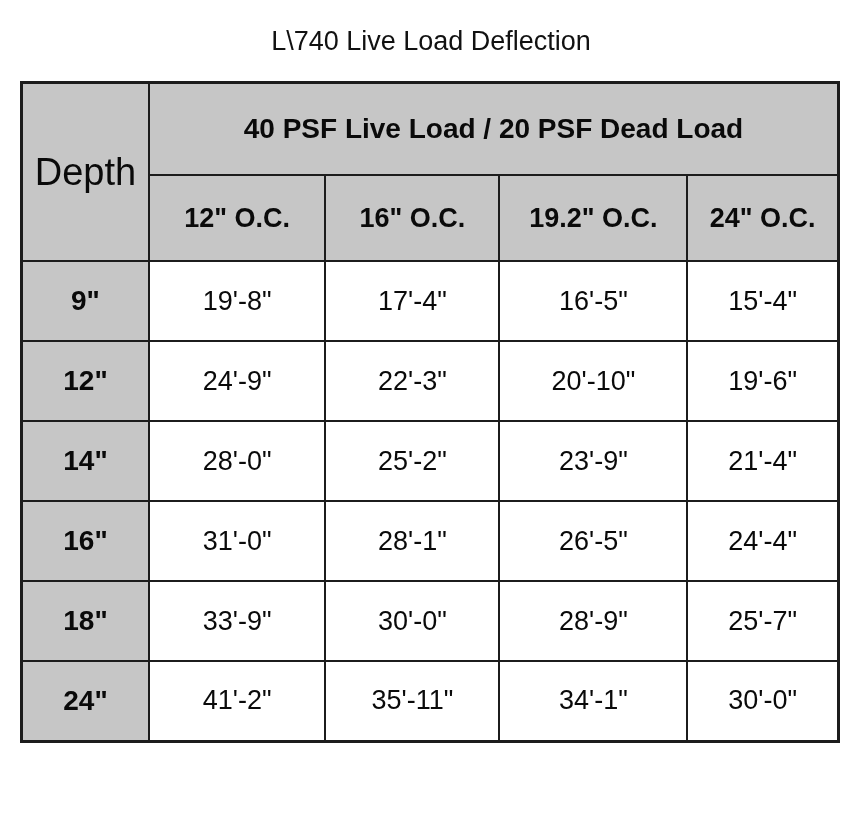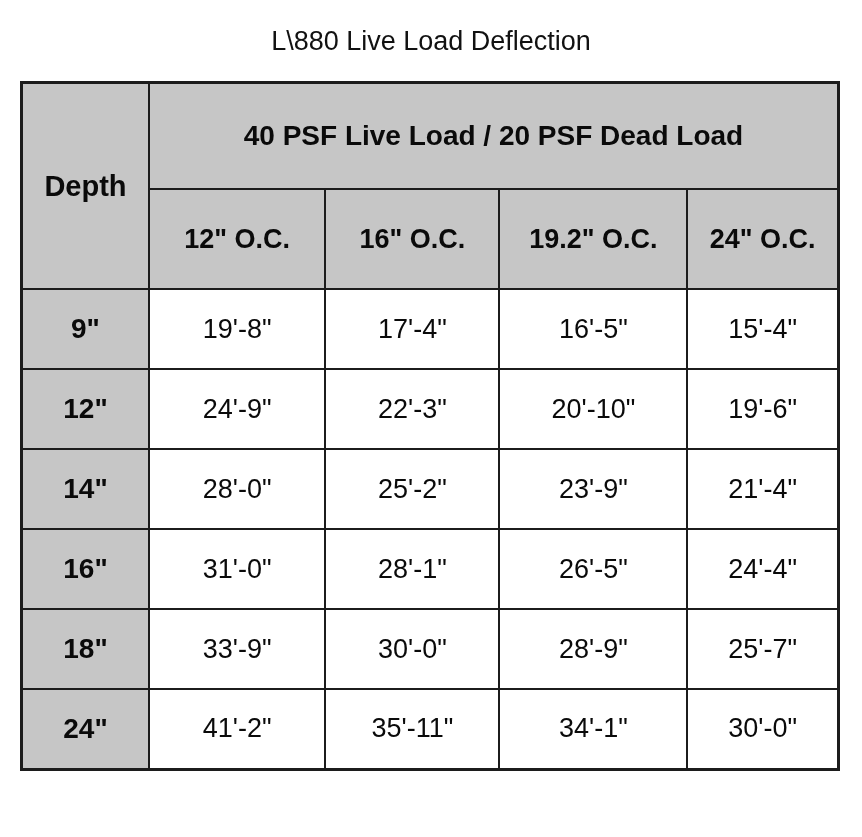--- a/index.html
+++ b/index.html
@@ -46,27 +46,27 @@
     table-layout: fixed;
     width: 820px;
     margin: 24px 0 0 20px;
     border: 3px solid #1c1c1c;
   }
   table.span-table th,
   table.span-table td {
     border: 2px solid #1c1c1c;
     text-align: center;
     vertical-align: middle;
-    padding: 12px;
+    padding: 5px;
     overflow: hidden;
   }
   th.corner-header {
     background: #c6c6c6;
-    font-size: 29px;
-    font-weight: bold;
+    font-size: 38px;
+    font-weight: normal;
   }
   th.load-header {
     background: #c6c6c6;
     font-size: 28px;
     font-weight: bold;
     height: 80px;
   }
   tr.oc-row th {
     background: #c6c6c6;
     font-size: 27px;
@@ -86,21 +86,21 @@
     font-size: 27px;
     font-weight: normal;
   }
 </style>
 </head>
 <body>
 
 <div class="page">
 
 
-  <div class="subtitle">L\880 Live Load Deflection</div>
+  <div class="subtitle">L\740 Live Load Deflection</div>
 
   <table class="span-table">
     <colgroup>
       <col style="width:15.6%">
       <col style="width:21.6%">
       <col style="width:21.3%">
       <col style="width:23.0%">
       <col style="width:18.5%">
     </colgroup>
     <tbody>

